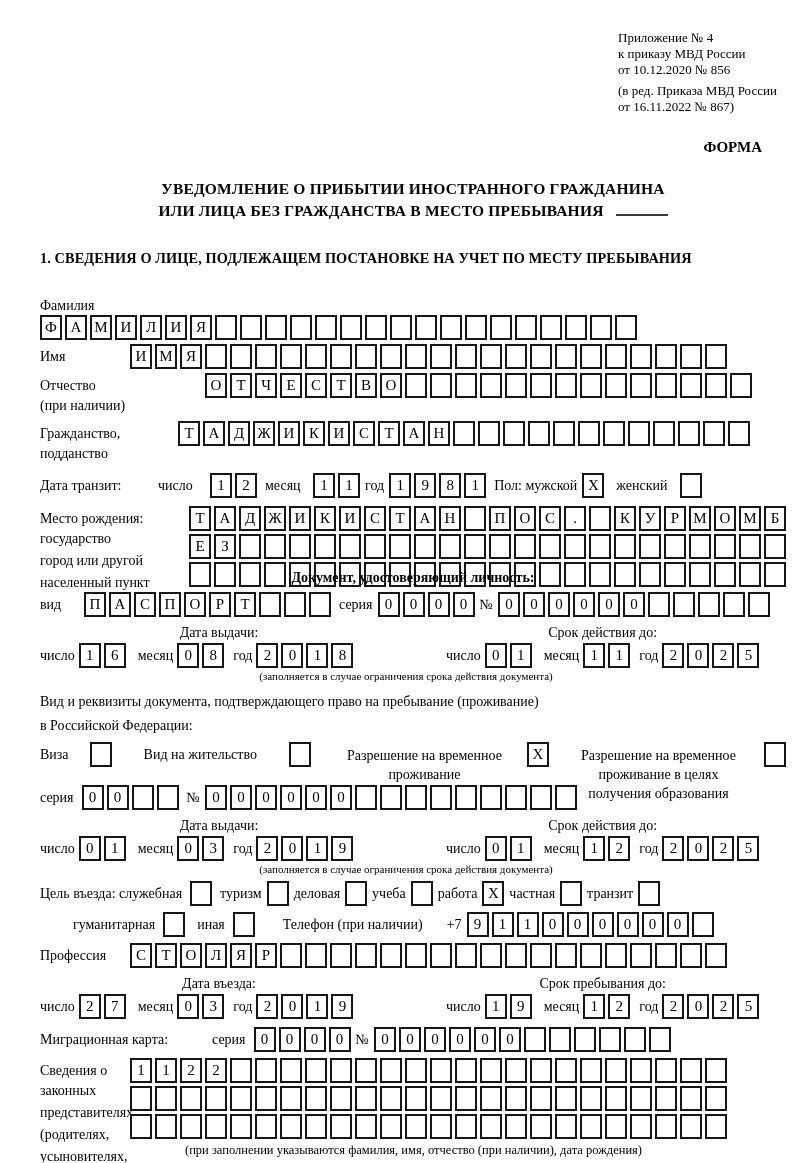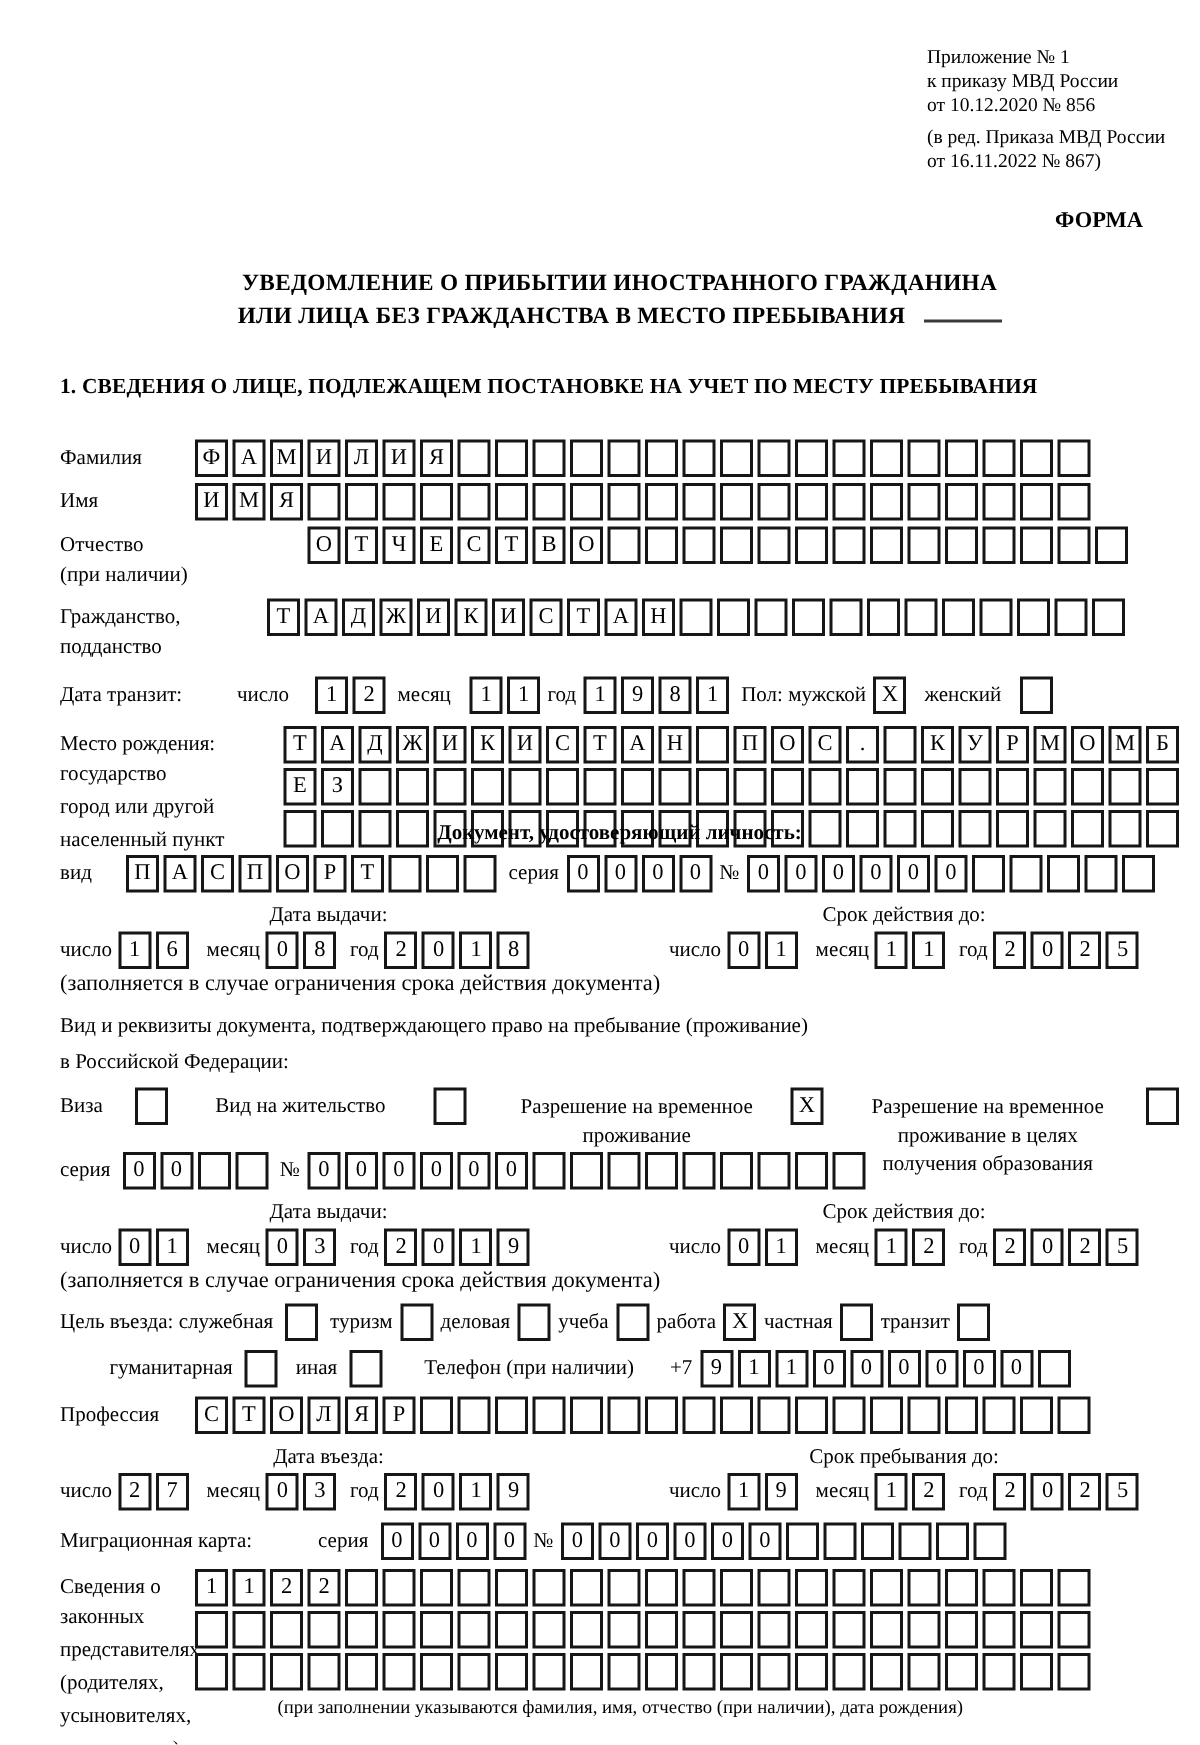--- a/index.html
+++ b/index.html
@@ -30,52 +30,52 @@
   .stack>.cells{margin-bottom:3px;}
   .mt8{margin-top:8px;} .mt6{margin-top:6px;}
   .gap5{margin-left:5px;} .gap8{margin-left:8px;} .gap12{margin-left:12px;} .gap16{margin-left:16px;}
   
   .dates{margin-top:8px;}
   .dcols{display:flex;gap:36px;}
   .dcol-l{width:358px;}
   .dcol-r{margin-left:12px;}
   .dhead{font-size:14px;text-align:center;}
   .drow{display:flex;gap:4px;margin-top:2px;align-items:flex-start;}
-  .dnote{font-size:15px;text-align:left;padding-right:14px;margin-top:2px;}
+  .dnote{font-size:11px;text-align:center;padding-right:14px;margin-top:2px;}
   
   .intro{font-size:14px;line-height:24px;margin-top:8px;}
   .chkrow{display:flex;align-items:flex-start;margin-top:4px;gap:16px;}
   .chklab{font-size:14px;text-align:center;line-height:19px;padding-top:4px;}
   .chkw{width:168px;}
   .rep-note{font-size:12.5px;text-align:center;margin-top:4px;padding-right:30px;}
   .doc-head{font-weight:bold;font-size:14px;text-align:center;margin-top:6px;}
 </style>
 </head>
 <body>
 
 <div class="page">
 
   <div class="annex">
-    <div>Приложение № 1</div>
+    <div>Приложение № 4</div>
     <div>к приказу МВД России</div>
     <div>от 10.12.2020 № 856</div>
     <div class="note">(в ред. Приказа МВД России</div>
     <div>от 16.11.2022 № 867)</div>
   </div>
 
   <div class="forma">ФОРМА</div>
 
   <div class="title">
     <div>УВЕДОМЛЕНИЕ О ПРИБЫТИИ ИНОСТРАННОГО ГРАЖДАНИНА</div>
     <div><span>ИЛИ ЛИЦА БЕЗ ГРАЖДАНСТВА В МЕСТО ПРЕБЫВАНИЯ</span><span class="uline"></span></div>
   </div>
 
   <div class="sec1">1. СВЕДЕНИЯ О ЛИЦЕ, ПОДЛЕЖАЩЕМ ПОСТАНОВКЕ НА УЧЕТ ПО МЕСТУ ПРЕБЫВАНИЯ</div>
 
-  <div class="frow" style="margin-top:26px;">
+  <div class="frow" style="margin-top:26px;flex-direction:column;">
     <div class="lab w-sur">Фамилия</div>
     <div class="cells">
         <span class="cell">Ф</span>
         <span class="cell">А</span>
         <span class="cell">М</span>
         <span class="cell">И</span>
         <span class="cell">Л</span>
         <span class="cell">И</span>
         <span class="cell">Я</span>
         <span class="cell"></span>

